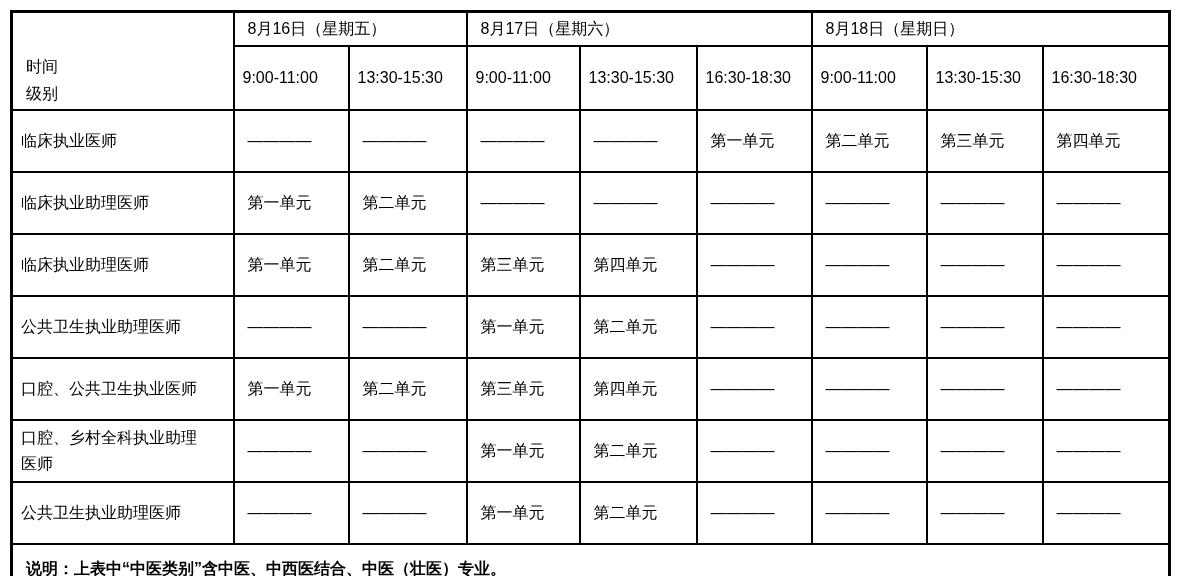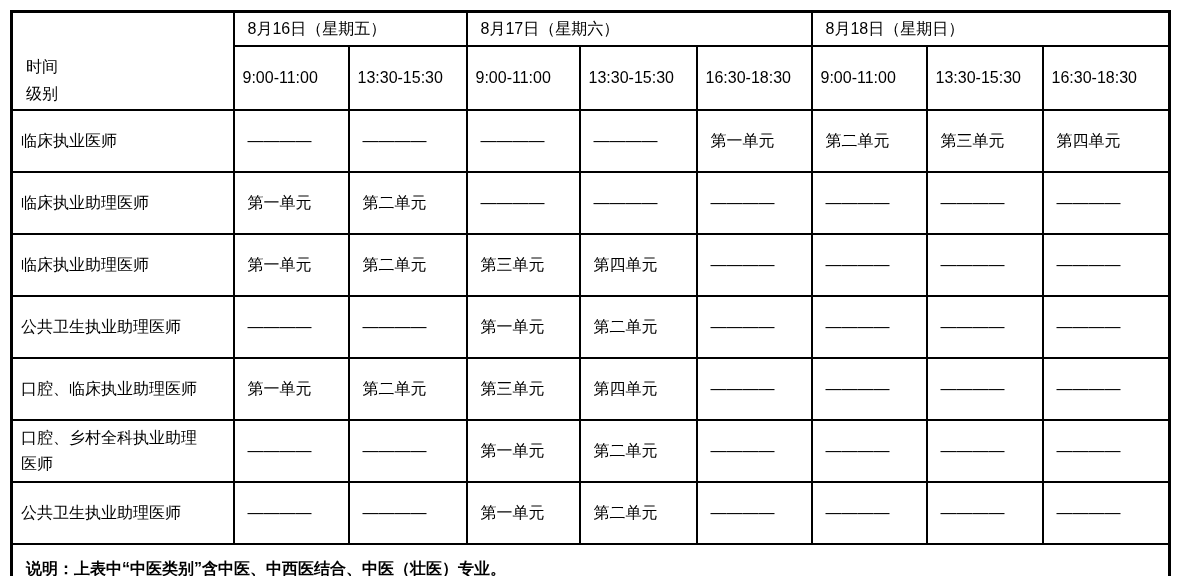--- a/index.html
+++ b/index.html
@@ -111,21 +111,21 @@
         <td class="cell">————</td>
         <td class="cell">————</td>
         <td class="cell">第一单元</td>
         <td class="cell">第二单元</td>
         <td class="cell">————</td>
         <td class="cell">————</td>
         <td class="cell">————</td>
         <td class="cell">————</td>
       </tr>
       <tr class="r-body">
-        <th class="rowlabel">口腔、临床执业助理医师</th>
+        <th class="rowlabel">口腔、公共卫生执业医师</th>
         <td class="cell">第一单元</td>
         <td class="cell">第二单元</td>
         <td class="cell">第三单元</td>
         <td class="cell">第四单元</td>
         <td class="cell">————</td>
         <td class="cell">————</td>
         <td class="cell">————</td>
         <td class="cell">————</td>
       </tr>
       <tr class="r-body">

